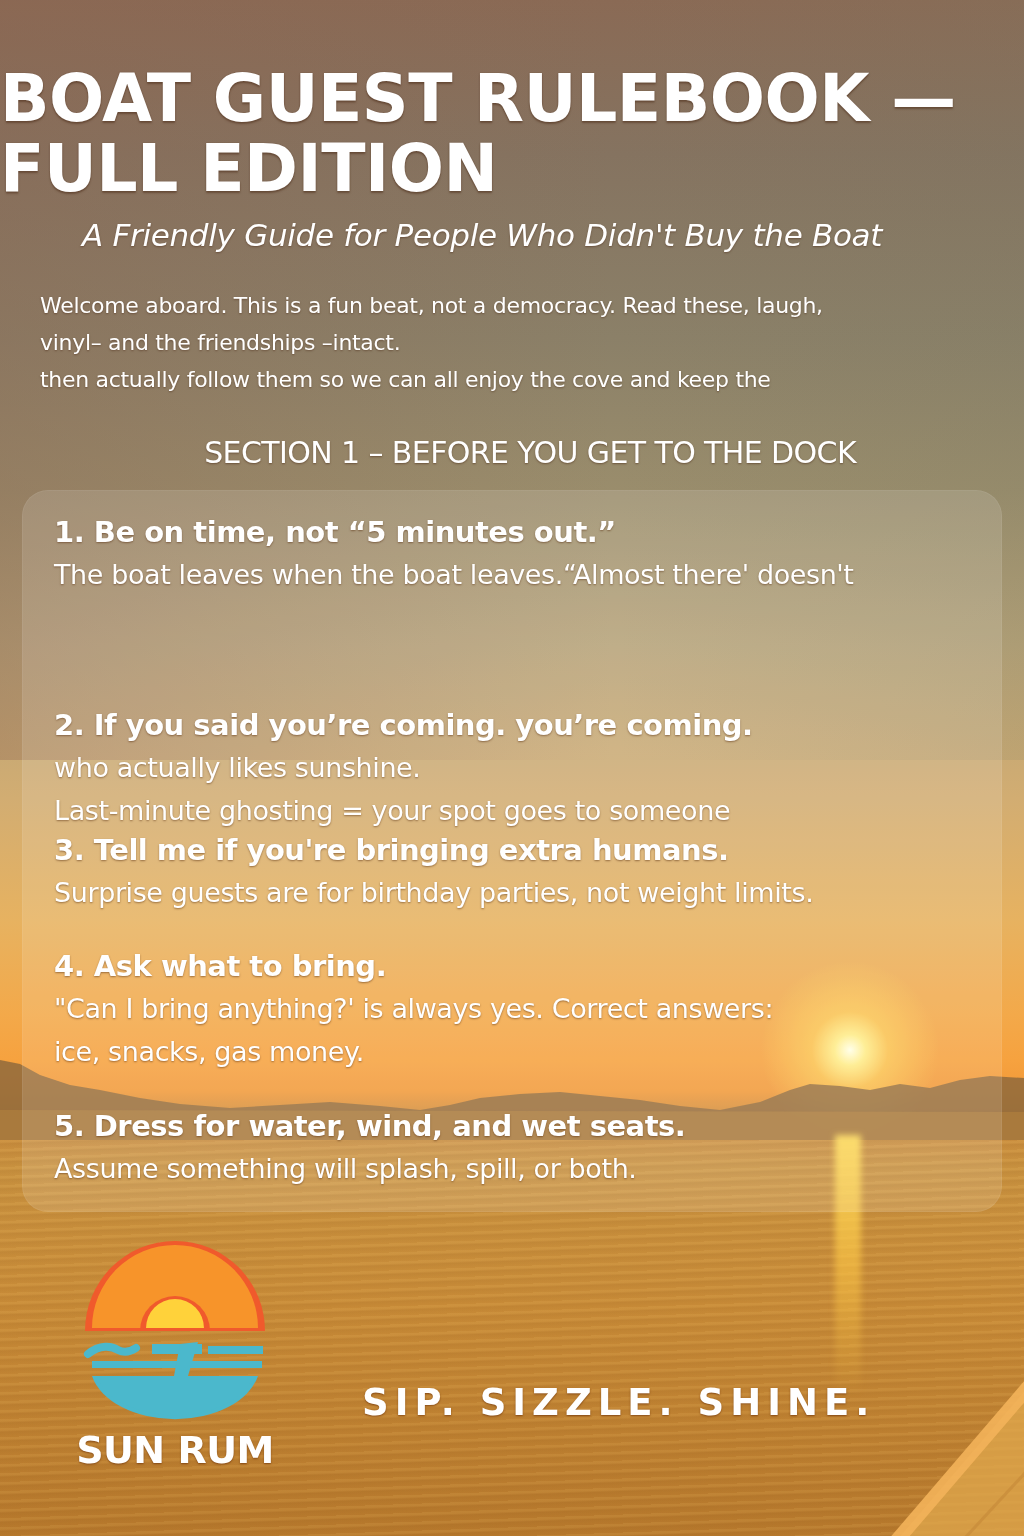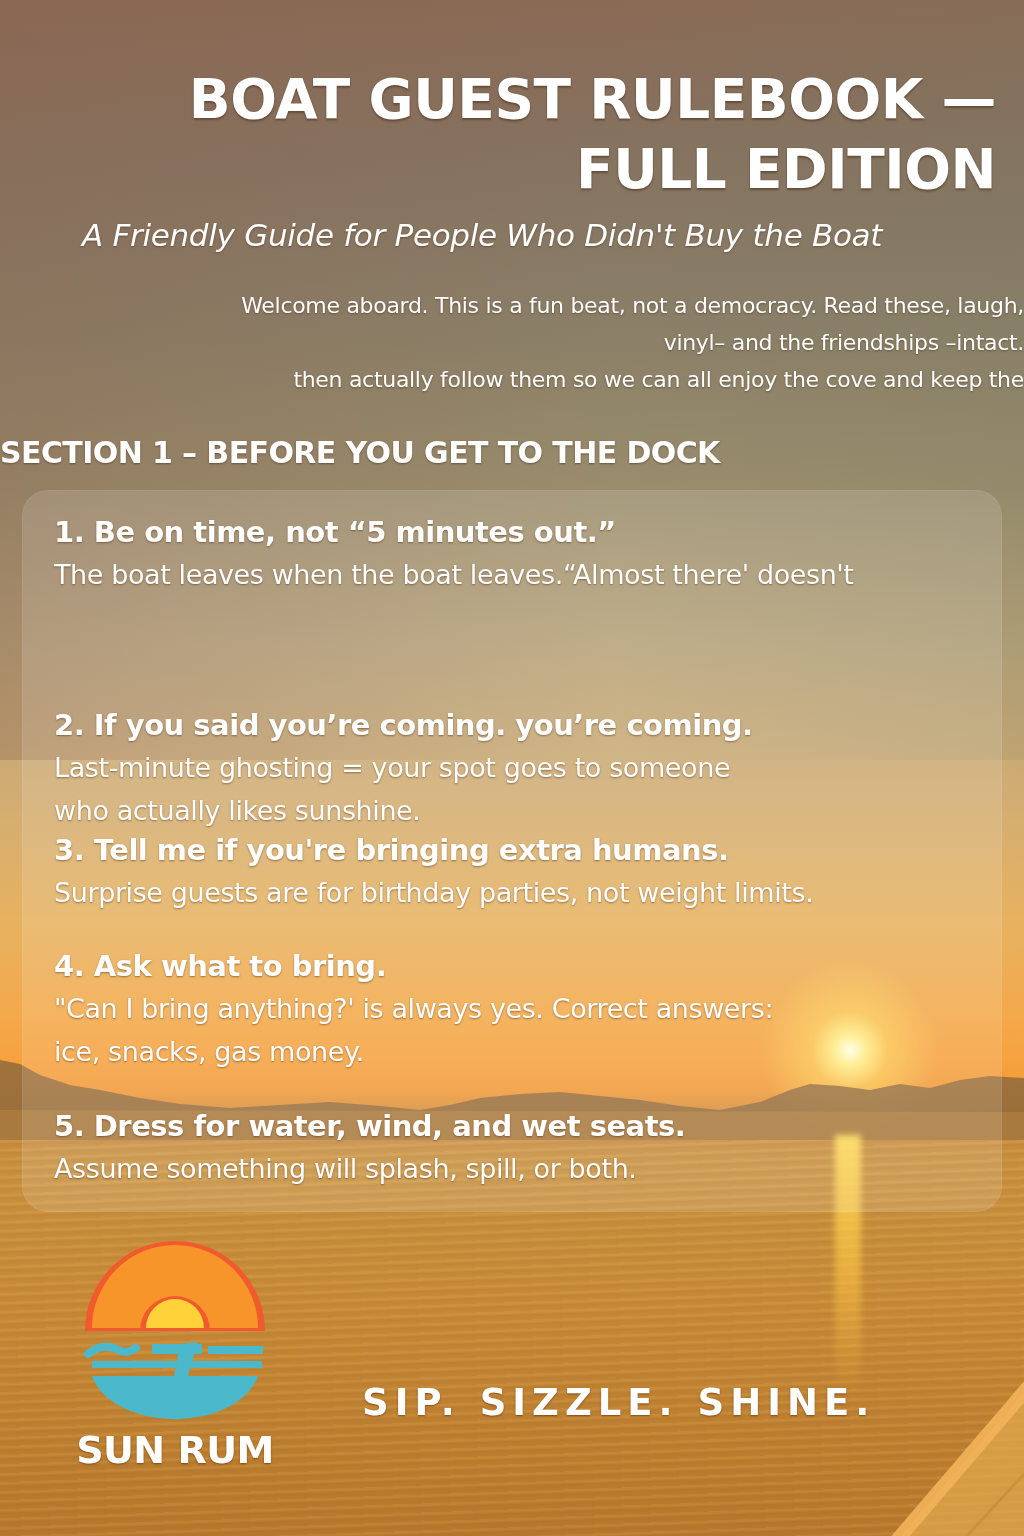--- a/index.html
+++ b/index.html
@@ -66,55 +66,55 @@
       position: absolute;
       left: 820px; top: 1330px;
       width: 320px; height: 300px;
     }
 
     
     .title {
       position: absolute;
       left: 0; width: 996px;
       top: 64px;
-      text-align: right;
+      text-align: left;
       font-family: "DejaVu Sans", sans-serif;
       font-weight: bold;
-      font-size: 55px;
+      font-size: 65px;
       line-height: 70px;
       letter-spacing: -0.5px;
       text-shadow: 0 2px 2px rgba(80,50,30,0.55), 0 0 1px rgba(80,50,30,0.8);
     }
     .subtitle {
       position: absolute;
       left: 82px; top: 214px;
       font-family: "DejaVu Sans", sans-serif;
       font-style: italic;
       font-size: 31px;
       line-height: 42px;
       letter-spacing: -0.3px;
       text-shadow: 0 1px 2px rgba(80,50,30,0.55);
     }
     .intro {
       position: absolute;
       left: 40px; width: 984px;
       top: 287px;
-      text-align: right;
+      text-align: left;
       font-size: 22px;
       line-height: 37px;
       letter-spacing: -0.3px;
       text-shadow: 0 1px 2px rgba(80,50,30,0.55);
     }
     .intro span { display: block; }
     .section-heading {
       position: absolute;
       left: 0; width: 856px;
       top: 432px;
-      text-align: left;
-      font-weight: bold;
+      text-align: right;
+      font-weight: normal;
       font-size: 30px;
       line-height: 42px;
       letter-spacing: -0.6px;
       text-shadow: 0 1px 2px rgba(80,50,30,0.6);
     }
 
     
     .card {
       position: absolute;
       left: 22px; top: 490px;
@@ -207,22 +207,22 @@
 <div class="rule" style="top:511px;">
   <span class="rule-title">1. Be on time, not “5 minutes out.”</span>
   <span class="rule-body">
     <span>The boat leaves when the boat leaves.“Almost there' doesn't</span>
   </span>
 </div>
 
 <div class="rule" style="top:704px;">
   <span class="rule-title">2. If you said you’re coming. you’re coming.</span>
   <span class="rule-body">
+    <span>who actually likes sunshine.</span>
     <span>Last-minute ghosting = your spot goes to someone</span>
-    <span>who actually likes sunshine.</span>
   </span>
 </div>
 
 <div class="rule" style="top:829px;">
   <span class="rule-title">3. Tell me if you're bringing extra humans.</span>
   <span class="rule-body">
     <span>Surprise guests are for birthday parties, not weight limits.</span>
   </span>
 </div>
 

